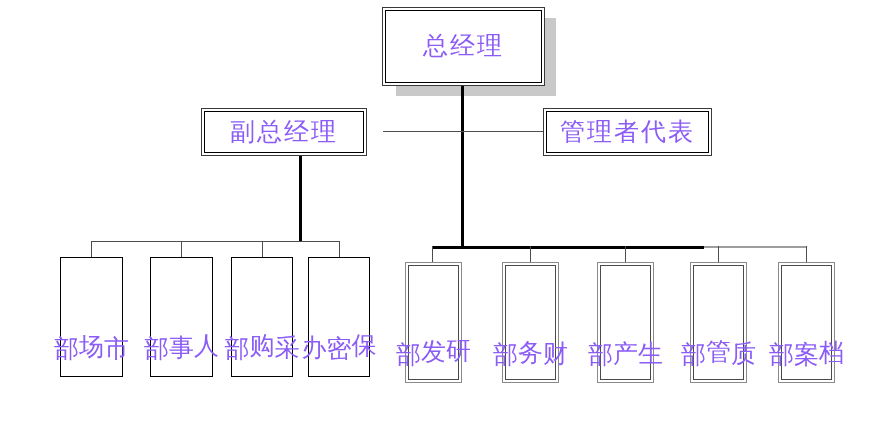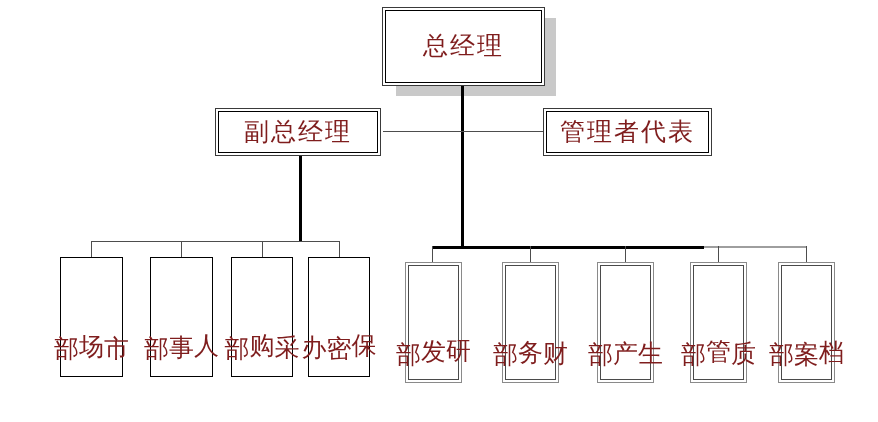--- a/index.html
+++ b/index.html
@@ -19,21 +19,21 @@
   }
 
   
   .node {
     position: absolute;
     box-sizing: border-box;
     background: #ffffff;
     display: flex;
     align-items: center;
     justify-content: center;
-    color: #7f1d1d;
+    color: #8b5cf6;
     line-height: 1.05;
   }
   .node .label {
     display: block;
     text-align: center;
     white-space: pre;
   }
 
   
   .border-single {
@@ -111,21 +111,21 @@
   <div class="node border-double htext" style="left:382px; top:7px; width:163px; height:79px;">
     <span class="inner">
       <span class="label">总经理</span>
     </span>
   </div>
 
   <div class="line line-thick-v" style="left:461px; top:86px; height:162px;"></div>
 
   <div class="line line-thin-h" style="left:383px; top:131px; width:161px;"></div>
 
-  <div class="node border-double htext" style="left:215px; top:108px; width:166px; height:48px;">
+  <div class="node border-double htext" style="left:201px; top:108px; width:166px; height:48px;">
     <span class="inner">
       <span class="label">副总经理</span>
     </span>
   </div>
 
   <div class="node border-double htext" style="left:543px; top:108px; width:169px; height:48px;justify-content:flex-end;">
     <span class="inner">
       <span class="label">管理者代表</span>
     </span>
   </div>

